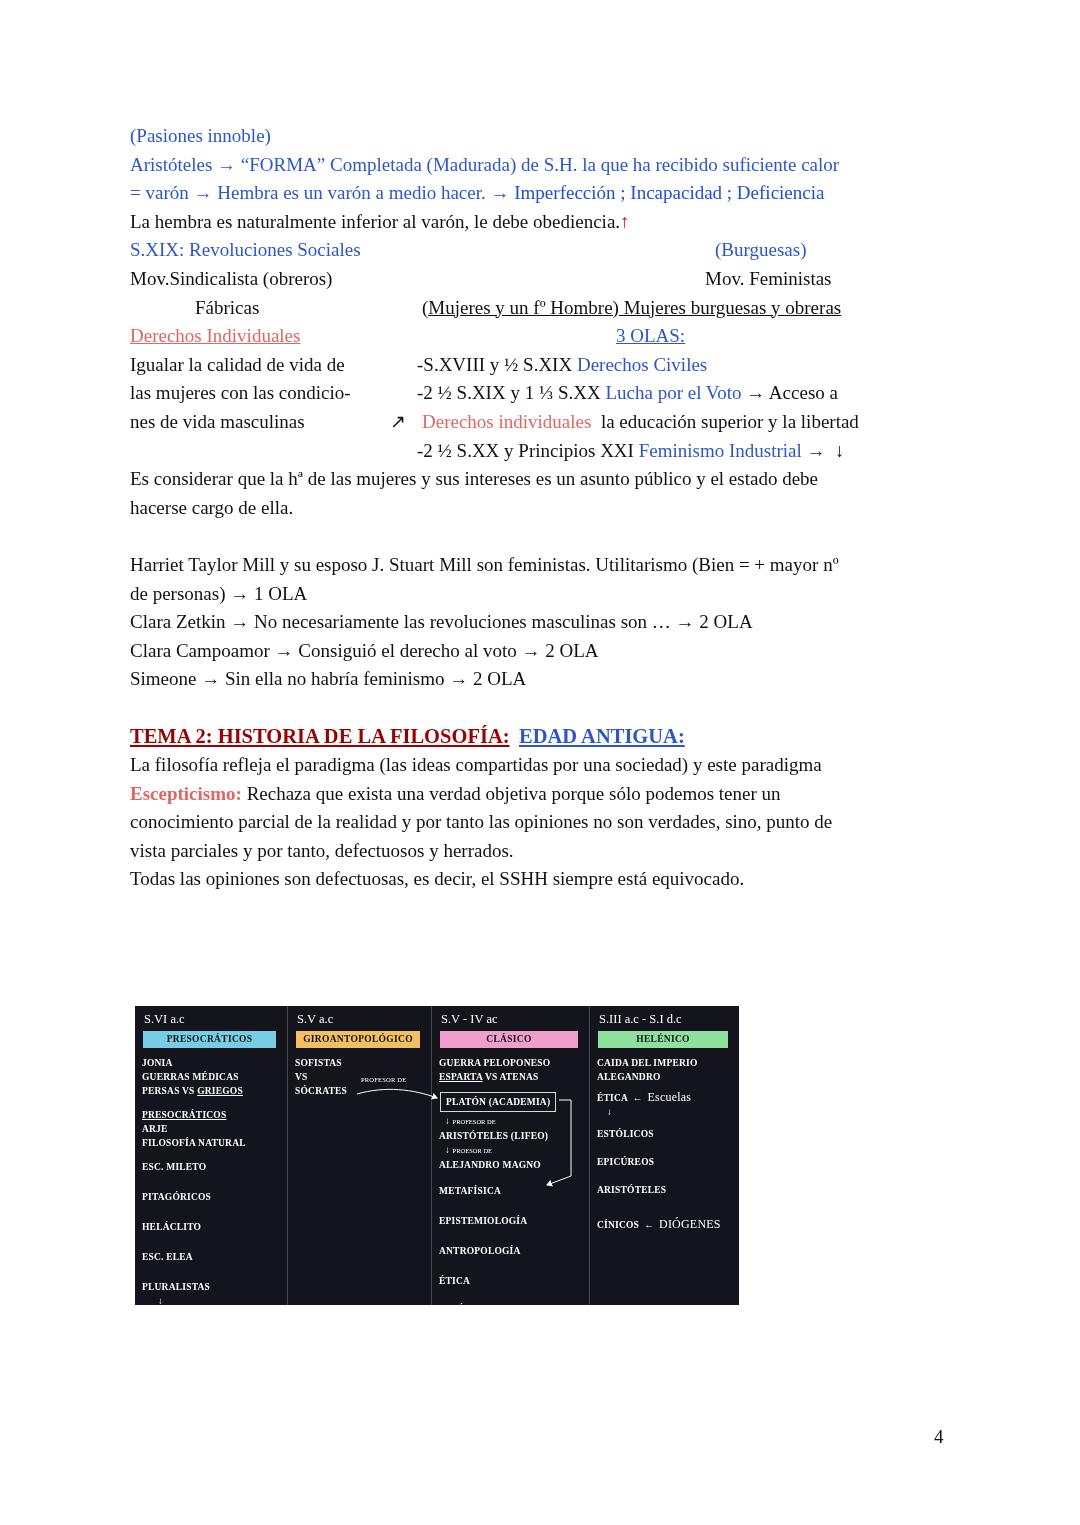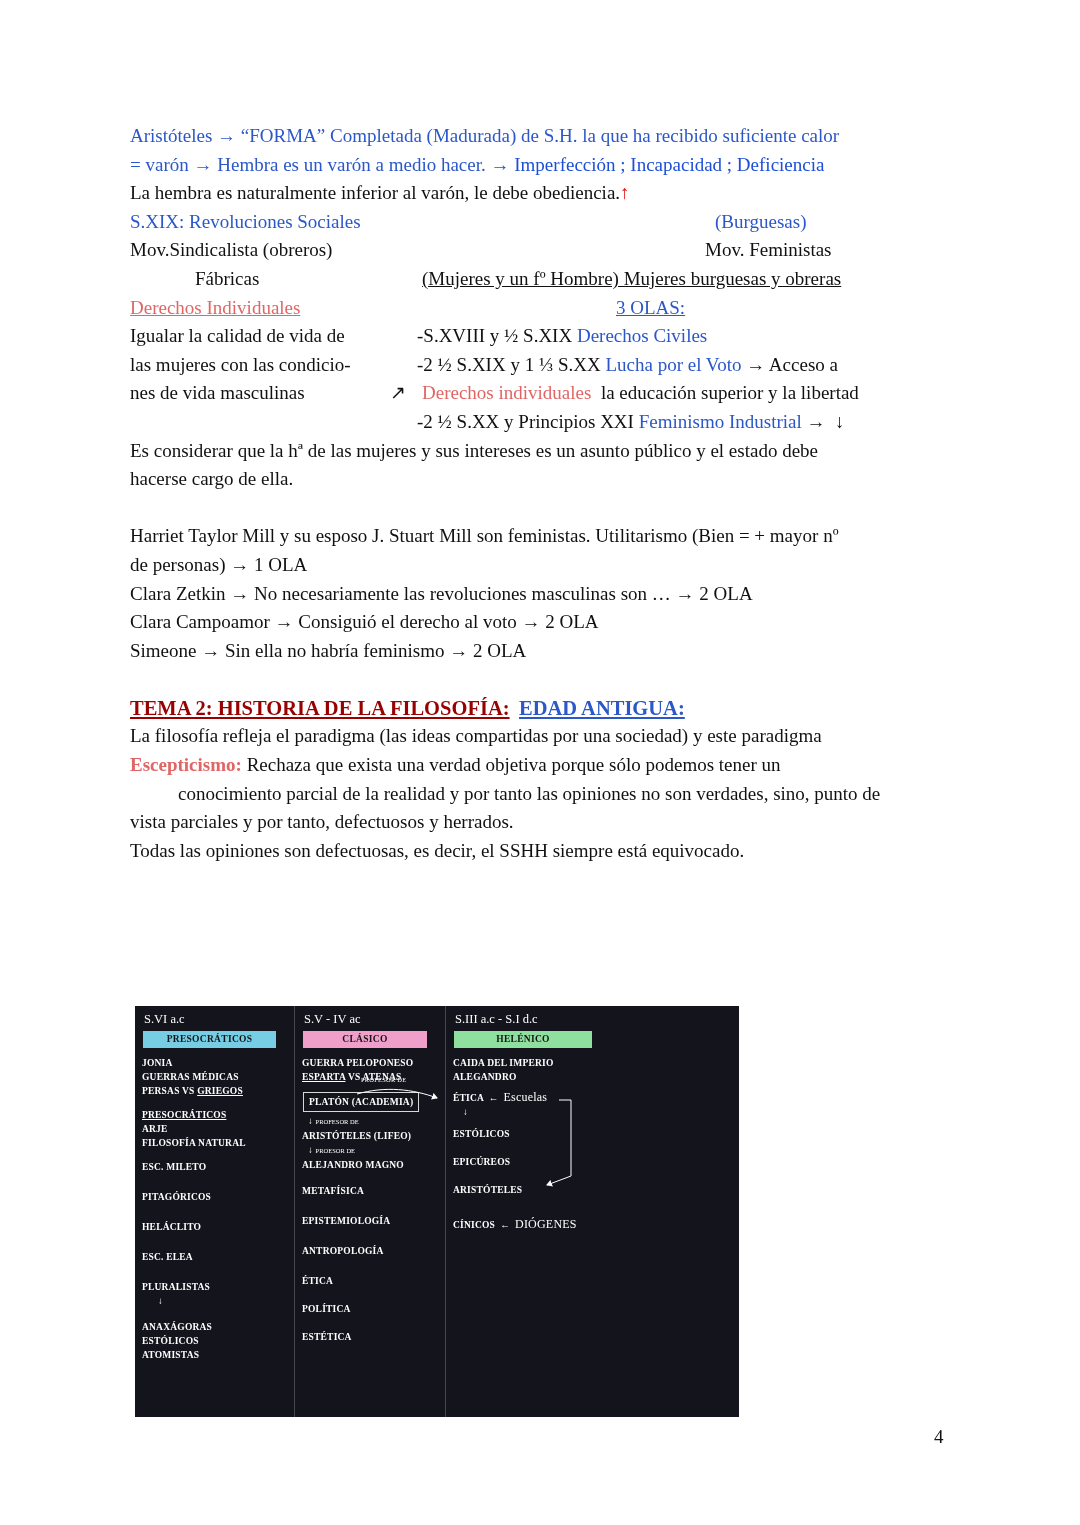--- a/index.html
+++ b/index.html
@@ -7,21 +7,21 @@
   body { background:#ffffff; font-family:"Liberation Serif", serif; position:relative; overflow:hidden; }
   .page { position:absolute; inset:0; background:#ffffff; }
 
   .content { position:absolute; left:130px; top:122px; width:840px; font-size:19px; color:#111; }
   .line { position:relative; height:28.6px; line-height:28.6px; white-space:pre; }
   .part.abs { position:absolute; top:0; white-space:pre; }
   .u { text-decoration:underline; }
   .b { font-weight:bold; }
   .hseg { font-size:20.5px; font-weight:bold; }
 
-  .timeline { position:absolute; left:135px; top:1006px; width:604px; height:411px; display:flex;gap:7px; }
+  .timeline { position:absolute; left:135px; top:1006px; width:604px; height:299px; display:flex; }
   .tcol { height:100%; padding:6px 2px 0 7px; position:relative; }
   .tcol + .tcol { border-left:1px solid #46464f; }
   .tcol:nth-of-type(1){ width:152px; }
   .tcol:nth-of-type(2){ width:144px; }
   .tcol:nth-of-type(3){ width:158px; }
   .tcol:nth-of-type(4){ width:150px; }
   .period { color:#ffffff; font-size:12.5px; padding-left:2px; }
   .banner { margin:4px 9px 0 1px; height:17px; line-height:17px; text-align:center;
             font-size:9.5px; font-weight:bold; color:#141414; letter-spacing:0.3px; }
   .titems { margin-top:8px; color:#ffffff; font-size:9.5px; line-height:14px; letter-spacing:0.2px; }
@@ -34,20 +34,21 @@
 
   .pagenum { position:absolute; left:934px; top:1426px; font-size:19px; color:#111; }
 </style>
 </head>
 <body>
 
 <div class="page">
 
   <div class="content">
     <div>
+        <div class="line"><span class="part"><span style="color: rgb(43, 87, 200);">(Pasiones innoble)</span></span></div>
         <div class="line"><span class="part"><span style="color: rgb(43, 87, 200);">Aristóteles → “FORMA” Completada (Madurada) de S.H. la que ha recibido suficiente calor</span></span></div>
         <div class="line"><span class="part"><span style="color: rgb(43, 87, 200);">= varón → Hembra es un varón a medio hacer. </span><span style="color: #1d4ed8;">→ Imperfección ; Incapacidad ; Deficiencia</span></span></div>
         <div class="line"><span class="part"><span style="color: rgb(17, 17, 17);">La hembra es naturalmente inferior al varón, le debe obediencia.</span><span style="color: rgb(224, 20, 20);">↑</span></span></div>
         <div class="line"><span class="part"><span style="color: rgb(43, 87, 200);">S.XIX: Revoluciones Sociales</span></span><span class="part abs" style="left: 585px;"><span style="color: rgb(43, 87, 200);">(Burguesas)</span></span></div>
         <div class="line"><span class="part"><span style="color: rgb(17, 17, 17);">Mov.Sindicalista (obreros)</span></span><span class="part abs" style="left: 575px;"><span style="color: rgb(17, 17, 17);">Mov. Feministas</span></span></div>
         <div class="line"><span class="part abs" style="left: 65px;"><span style="color: rgb(17, 17, 17);">Fábricas</span></span><span class="part abs" style="left: 292px;"><span style="color: rgb(17, 17, 17); text-decoration: underline;">(Mujeres y un fº Hombre) Mujeres burguesas y obreras</span></span></div>
         <div class="line"><span class="part"><span class="u" style="color: rgb(224, 102, 102);">Derechos Individuales</span></span><span class="part abs" style="left: 486px;"><span class="u" style="color: rgb(43, 87, 200);">3 OLAS:</span></span></div>
         <div class="line"><span class="part"><span style="color: rgb(17, 17, 17);">Igualar la calidad de vida de</span></span><span class="part abs" style="left: 287px;"><span style="color: rgb(17, 17, 17);">-S.XVIII y ½ S.XIX </span><span style="color: rgb(43, 87, 200);">Derechos Civiles</span></span></div>
         <div class="line"><span class="part"><span style="color: rgb(17, 17, 17);">las mujeres con las condicio-</span></span><span class="part abs" style="left: 287px;"><span style="color: rgb(17, 17, 17);">-2 ½ S.XIX y 1 ⅓ S.XX </span><span style="color: rgb(43, 87, 200);">Lucha por el Voto</span><span style="color: rgb(17, 17, 17);"> → Acceso a</span></span></div>
         <div class="line"><span class="part"><span style="color: rgb(17, 17, 17);">nes de vida masculinas</span></span><span class="part abs" style="left: 260px;"><span style="color: rgb(17, 17, 17);">↗</span></span><span class="part abs" style="left: 292px;"><span style="color: rgb(224, 102, 102);">Derechos individuales</span><span style="color: rgb(17, 17, 17);">  la educación superior y la libertad</span></span></div>
@@ -57,21 +58,21 @@
         <div class="line"></div>
         <div class="line"><span class="part"><span style="color: rgb(17, 17, 17);">Harriet Taylor Mill y su esposo J. Stuart Mill son feministas. Utilitarismo (Bien = + mayor nº</span></span></div>
         <div class="line"><span class="part"><span style="color: rgb(17, 17, 17);">de personas) → 1 OLA</span></span></div>
         <div class="line"><span class="part"><span style="color: rgb(17, 17, 17);">Clara Zetkin → No necesariamente las revoluciones masculinas son … → 2 OLA</span></span></div>
         <div class="line"><span class="part"><span style="color: rgb(17, 17, 17);">Clara Campoamor → Consiguió el derecho al voto → 2 OLA</span></span></div>
         <div class="line"><span class="part"><span style="color: rgb(17, 17, 17);">Simeone → Sin ella no habría feminismo → 2 OLA</span></span></div>
         <div class="line"></div>
         <div class="line"><span class="part"><span class="u hseg" style="color: rgb(153, 0, 0);">TEMA 2: HISTORIA DE LA FILOSOFÍA:</span><span style="color: rgb(17, 17, 17);">  </span><span class="u hseg" style="color: rgb(43, 87, 200);">EDAD ANTIGUA:</span></span></div>
         <div class="line"><span class="part"><span style="color: rgb(17, 17, 17);">La filosofía refleja el paradigma (las ideas compartidas por una sociedad) y este paradigma</span></span></div>
         <div class="line"><span class="part"><span class="b" style="color: rgb(224, 102, 102);">Escepticismo:</span><span style="color: rgb(17, 17, 17);"> Rechaza que exista una verdad objetiva porque sólo podemos tener un</span></span></div>
-        <div class="line"><span class="part"><span style="color: rgb(17, 17, 17); margin-left: 48px;">conocimiento parcial de la realidad y por tanto las opiniones no son verdades, sino, punto de</span></span></div>
+        <div class="line"><span class="part"><span style="color: rgb(17, 17, 17);">conocimiento parcial de la realidad y por tanto las opiniones no son verdades, sino, punto de</span></span></div>
         <div class="line"><span class="part"><span style="color: rgb(17, 17, 17);">vista parciales y por tanto, defectuosos y herrados.</span></span></div>
         <div class="line"><span class="part"><span style="color: rgb(17, 17, 17);">Todas las opiniones son defectuosas, es decir, el SSHH siempre está equivocado.</span></span></div>
       </div>
   </div>
 
   <div class="timeline" style="background: rgb(20, 20, 29);">
 
     <div class="tcol">
         <div class="period">S.VI a.c</div>
         <div class="banner" style="background: rgb(118, 205, 228);">PRESOCRÁTICOS</div>
@@ -84,20 +85,29 @@
           <div class="titem"><span>FILOSOFÍA NATURAL</span></div>
           <div class="titem" style="margin-top: 10px;"><span>ESC. MILETO</span></div>
           <div class="titem" style="margin-top: 16px;"><span>PITAGÓRICOS</span></div>
           <div class="titem" style="margin-top: 16px;"><span>HELÁCLITO</span></div>
           <div class="titem" style="margin-top: 16px;"><span>ESC. ELEA</span></div>
           <div class="titem" style="margin-top: 16px;"><span>PLURALISTAS</span></div>
           <div class="titem" style="padding-left: 16px;"><span>↓</span></div>
           <div class="titem" style="margin-top: 12px;"><span>ANAXÁGORAS</span></div>
           <div class="titem"><span>ESTÓLICOS</span></div>
           <div class="titem"><span>ATOMISTAS</span></div>
+        </div>
+      </div>
+      <div class="tcol">
+        <div class="period">S.V a.c</div>
+        <div class="banner" style="background: rgb(242, 192, 99);">GIROANTOPOLÓGICO</div>
+        <div class="titems">
+          <div class="titem"><span>SOFISTAS</span></div>
+          <div class="titem"><span>VS</span></div>
+          <div class="titem"><span>SÓCRATES</span></div>
         </div>
       </div>
       <div class="tcol">
         <div class="period">S.V - IV ac</div>
         <div class="banner" style="background: rgb(239, 159, 202);">CLÁSICO</div>
         <div class="titems"><div class="titem"><span>GUERRA PELOPONESO</span></div><div class="titem"><span class="u">ESPARTA</span><span> VS ATENAS</span></div><div class="titem box" style="margin-top: 8px;"><span>PLATÓN (ACADEMIA)</span></div><div class="titem" style="padding-left: 6px;"><span>↓ </span><span class="sm">PROFESOR DE</span></div><div class="titem"><span>ARISTÓTELES (LIFEO)</span></div><div class="titem" style="padding-left: 6px;"><span>↓ </span><span class="sm">PROESOR DE</span></div><div class="titem"><span>ALEJANDRO MAGNO</span></div><div class="titem" style="margin-top: 12px;"><span>METAFÍSICA</span></div><div class="titem" style="margin-top: 16px;"><span>EPISTEMIOLOGÍA</span></div><div class="titem" style="margin-top: 16px;"><span>ANTROPOLOGÍA</span></div><div class="titem" style="margin-top: 16px;"><span>ÉTICA</span></div><div class="titem" style="margin-top: 14px;"><span>POLÍTICA</span></div><div class="titem" style="margin-top: 14px;"><span>ESTÉTICA</span></div></div>
       </div>
       <div class="tcol">
         <div class="period">S.III a.c - S.I d.c</div>
         <div class="banner" style="background: rgb(143, 223, 159);">HELÉNICO</div>

